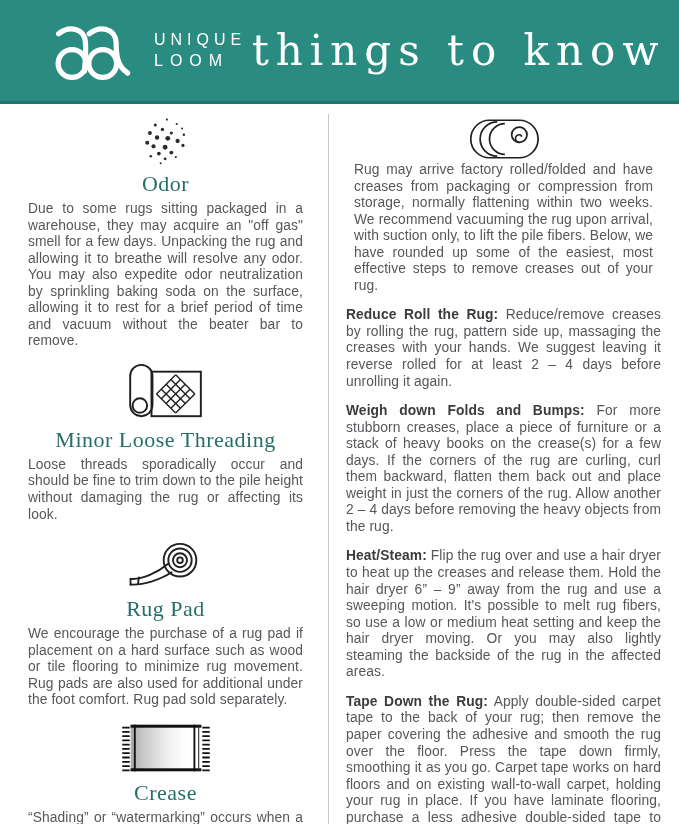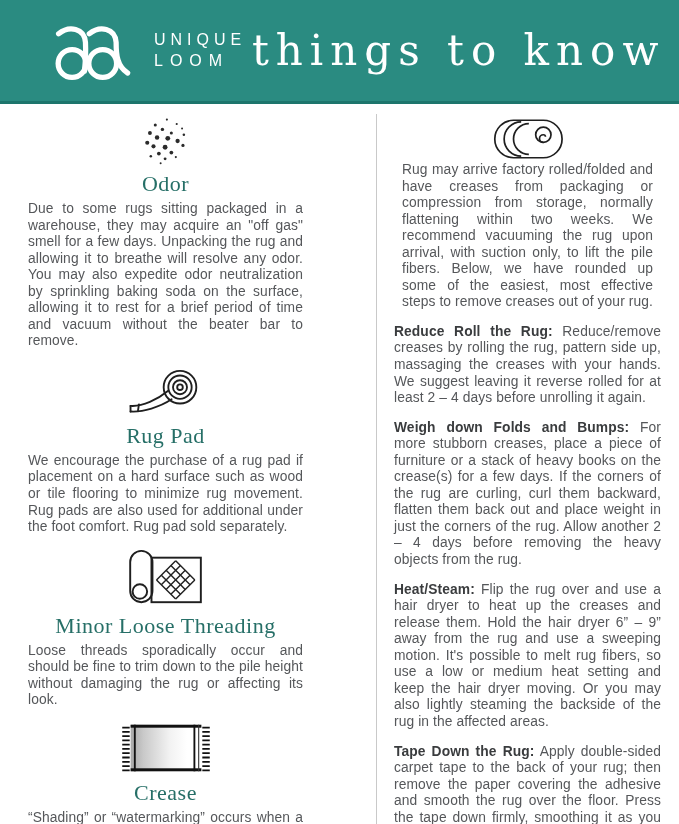--- a/index.html
+++ b/index.html
@@ -12,21 +12,21 @@
   .brand{display:flex;align-items:center;margin-left:50px;}
   .brand svg{display:block;}
   .brand-text{color:#ffffff;margin-left:12px;line-height:1.3;font-size:16px;}
   .brand-line1{letter-spacing:5px;}
   .brand-line2{letter-spacing:7px;text-align:left;}
   .header-title{flex:1;text-align:center;color:#ffffff;
         font-family:"DejaVu Serif","Liberation Serif",serif;
         font-size:42px;letter-spacing:7px;padding-right:8px;white-space:nowrap;}
 
   
-  .content{display:flex;align-items:stretch;padding-top:10px;height:710px;gap:48px;}
+  .content{display:flex;align-items:stretch;padding-top:10px;height:710px;}
   .col{box-sizing:border-box;}
   .col-left{flex:0 0 328px;padding:0 17px 0 20px;}
   .col-right{flex:1;border-left:1px solid #c9c9c9;padding:0 18px 0 17px;}
 
   .sec{text-align:center;}
   .icon-wrap{display:flex;justify-content:center;align-items:flex-end;}
   h2.sec-title{margin:5px 0 4px;font-family:"Liberation Serif",serif;font-weight:400;
         font-size:22px;color:#266f67;letter-spacing:0.5px;}
   p.body-text{margin:0 8px 10px;text-align:justify;font-size:13.8px;line-height:1.2;
         color:#55575a;letter-spacing:0.1px;}
@@ -89,52 +89,52 @@
                 <circle cx="36" cy="46" r="1.2"></circle>
                 <circle cx="19" cy="53" r="1.1"></circle>
             </g>
           </svg>
         </div>
         <h2 class="sec-title">Odor</h2>
         <p class="body-text">Due to some rugs sitting packaged in a warehouse, they may acquire an "off gas" smell for a few days. Unpacking the rug and allowing it to breathe will resolve any odor. You may also expedite odor neutralization by sprinkling baking soda on the surface, allowing it to rest for a brief period of time and vacuum without the beater bar to remove.</p>
       </div>
 
       <div class="sec">
+        <div class="icon-wrap" style="height:62px;">
+          <svg width="82" height="60" viewBox="0 0 84 62">
+            <rect x="27" y="10" width="51" height="46" fill="#ffffff" class="icon-stroke"></rect>
+            <g transform="rotate(45 52 33)" stroke="#222222" stroke-width="1.5" fill="none">
+              <path d="M38,19 V47 M45,19 V47 M52,19 V47 M59,19 V47 M66,19 V47"></path>
+              <path d="M38,19 H66 M38,26 H66 M38,33 H66 M38,40 H66 M38,47 H66"></path>
+            </g>
+            <rect x="5" y="3" width="23" height="53" rx="11.5" fill="#ffffff" class="icon-stroke"></rect>
+            <circle cx="15" cy="45" r="7.5" fill="#ffffff" class="icon-stroke"></circle>
+          </svg>
+        </div>
+        <h2 class="sec-title">Minor Loose Threading</h2>
+        <p class="body-text">Loose threads sporadically occur and should be fine to trim down to the pile height without damaging the rug or affecting its look.</p>
+      </div>
+
+      <div class="sec">
         <div class="icon-wrap" style="height:58px;">
           <svg width="90" height="56" viewBox="0 0 92 60">
             <g class="icon-stroke" stroke-linecap="round">
               <path d="M48,31 C37,40 21,48 8,47"></path>
               <path d="M52,40 C40,48 21,54 8,53"></path>
               <path d="M8,47 L8,53"></path>
               <path d="M17,45.5 L16,52"></path>
             </g>
             <circle cx="61" cy="27" r="17.5" fill="#ffffff" class="icon-stroke"></circle>
             <circle cx="61" cy="27" r="12.5" fill="none" class="icon-stroke"></circle>
             <circle cx="61" cy="27" r="7.5" fill="none" class="icon-stroke"></circle>
             <circle cx="61" cy="27" r="3" fill="none" class="icon-stroke"></circle>
           </svg>
         </div>
         <h2 class="sec-title">Rug Pad</h2>
         <p class="body-text">We encourage the purchase of a rug pad if placement on a hard surface such as wood or tile flooring to minimize rug movement. Rug pads are also used for additional under the foot comfort. Rug pad sold separately.</p>
-      </div>
-
-      <div class="sec">
-        <div class="icon-wrap" style="height:62px;">
-          <svg width="82" height="60" viewBox="0 0 84 62">
-            <rect x="27" y="10" width="51" height="46" fill="#ffffff" class="icon-stroke"></rect>
-            <g transform="rotate(45 52 33)" stroke="#222222" stroke-width="1.5" fill="none">
-              <path d="M38,19 V47 M45,19 V47 M52,19 V47 M59,19 V47 M66,19 V47"></path>
-              <path d="M38,19 H66 M38,26 H66 M38,33 H66 M38,40 H66 M38,47 H66"></path>
-            </g>
-            <rect x="5" y="3" width="23" height="53" rx="11.5" fill="#ffffff" class="icon-stroke"></rect>
-            <circle cx="15" cy="45" r="7.5" fill="#ffffff" class="icon-stroke"></circle>
-          </svg>
-        </div>
-        <h2 class="sec-title">Minor Loose Threading</h2>
-        <p class="body-text">Loose threads sporadically occur and should be fine to trim down to the pile height without damaging the rug or affecting its look.</p>
       </div>
 
       <div class="sec">
         <div class="icon-wrap" style="height:56px;">
           <svg width="98" height="54" viewBox="0 0 100 58">
             <defs>
               <linearGradient id="shadeGrad" x1="0" y1="0" x2="1" y2="0">
                 <stop offset="0" stop-color="#a8a8a8"></stop>
                 <stop offset="0.18" stop-color="#c9c9c9"></stop>
                 <stop offset="0.55" stop-color="#f2f2f2"></stop>

